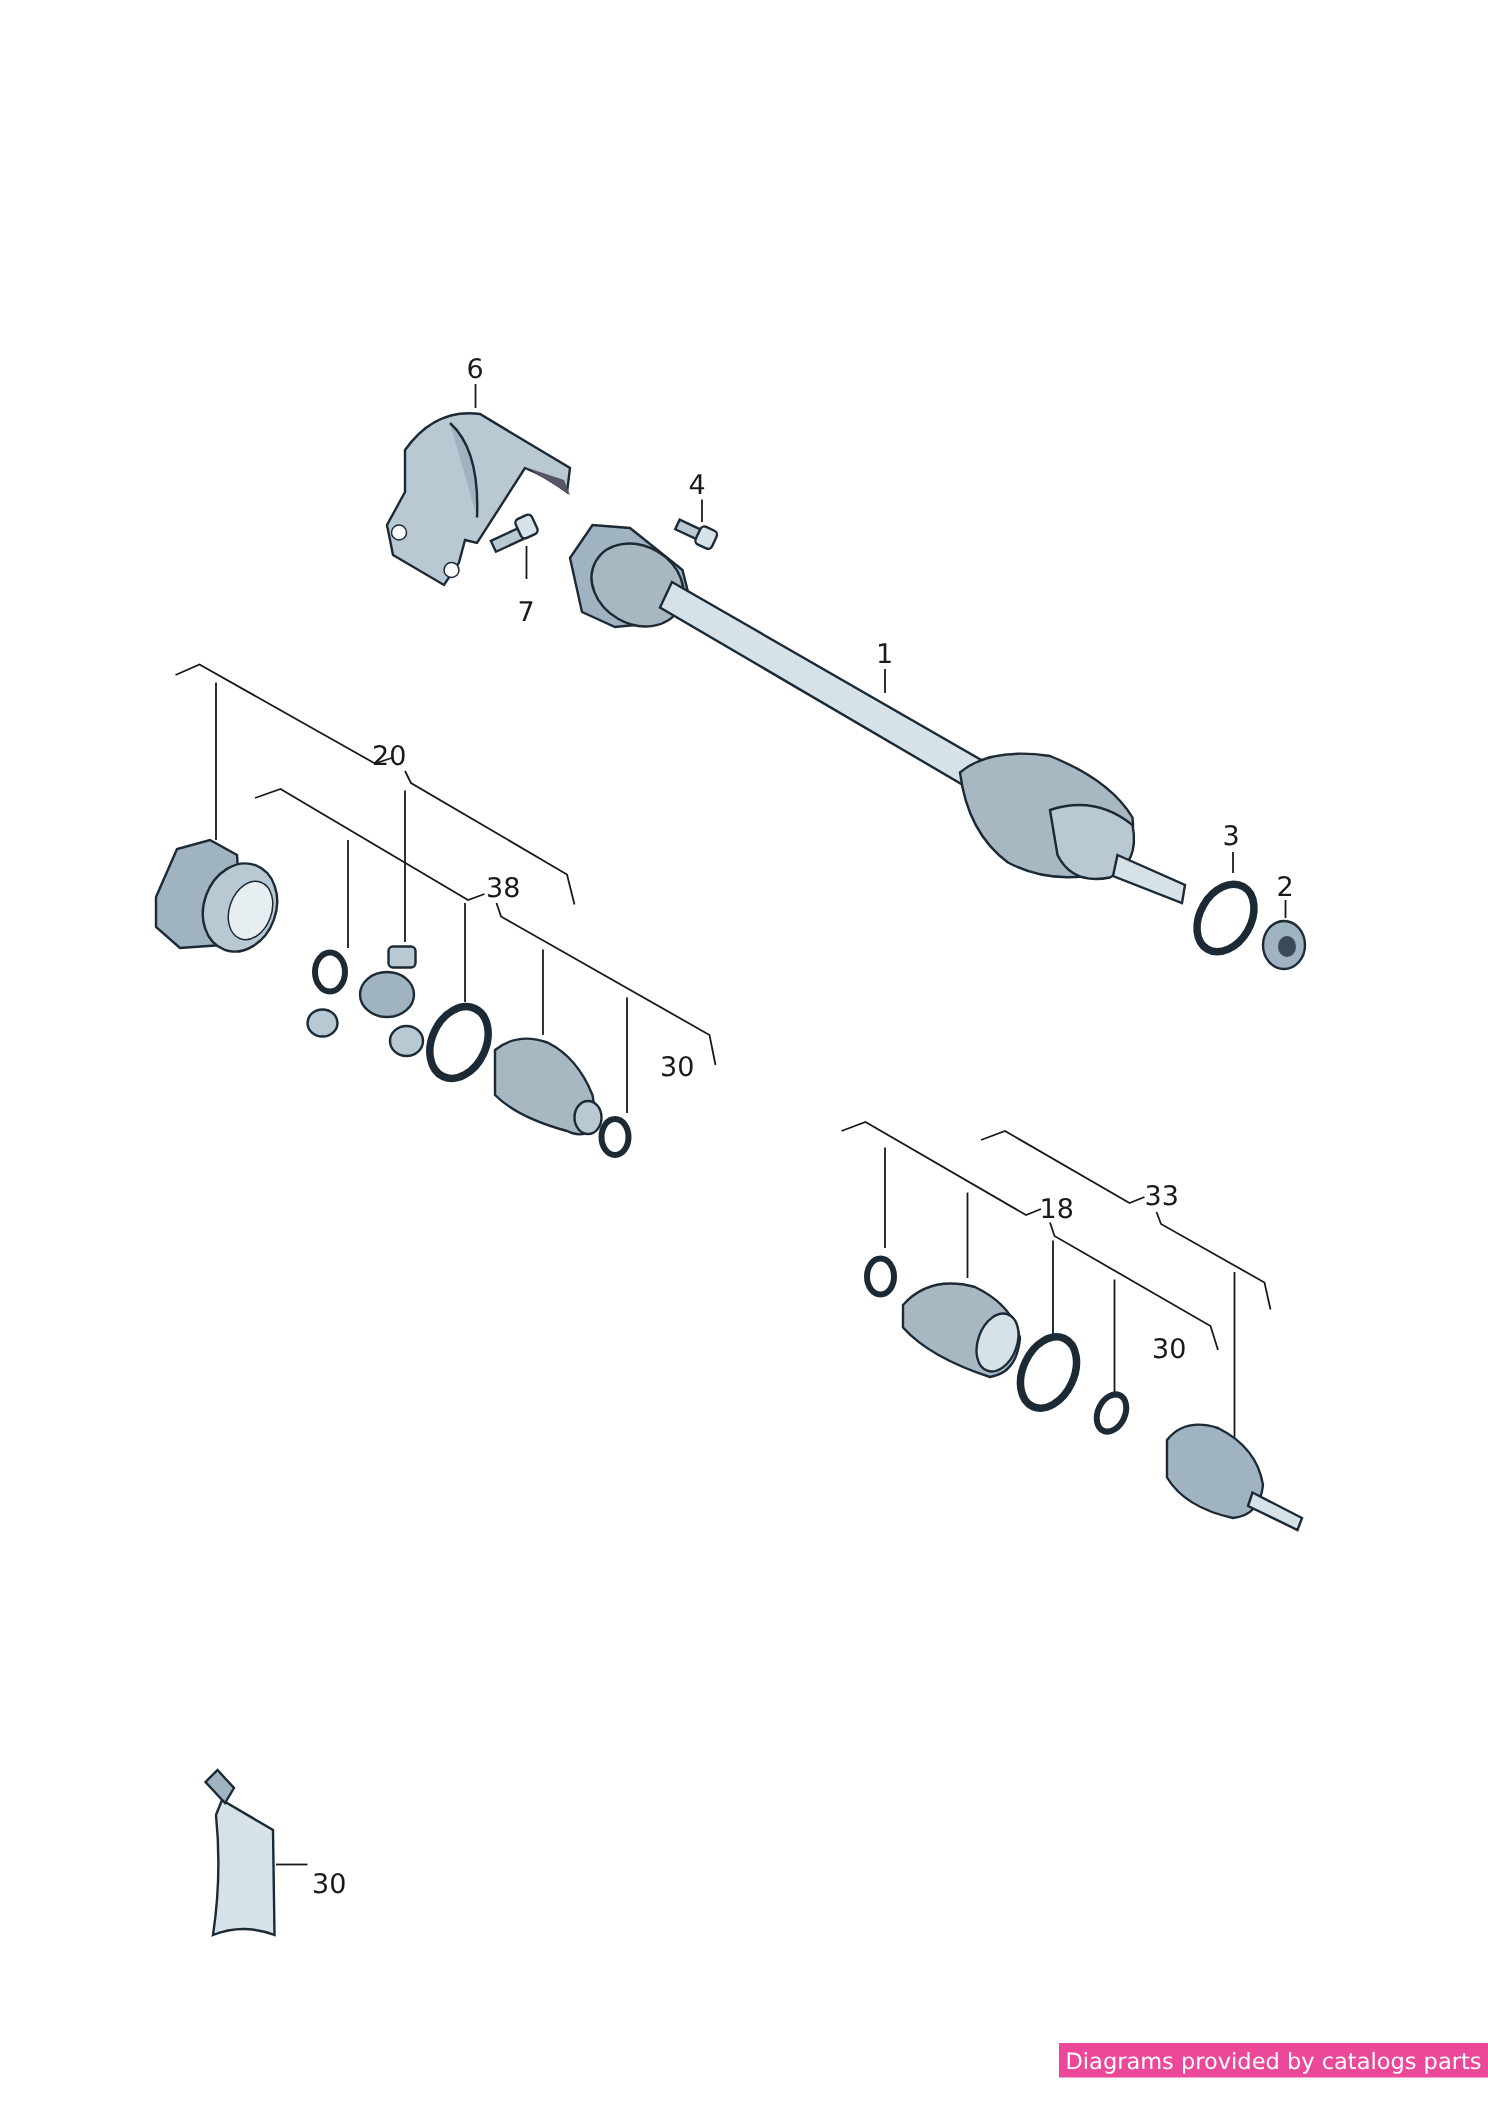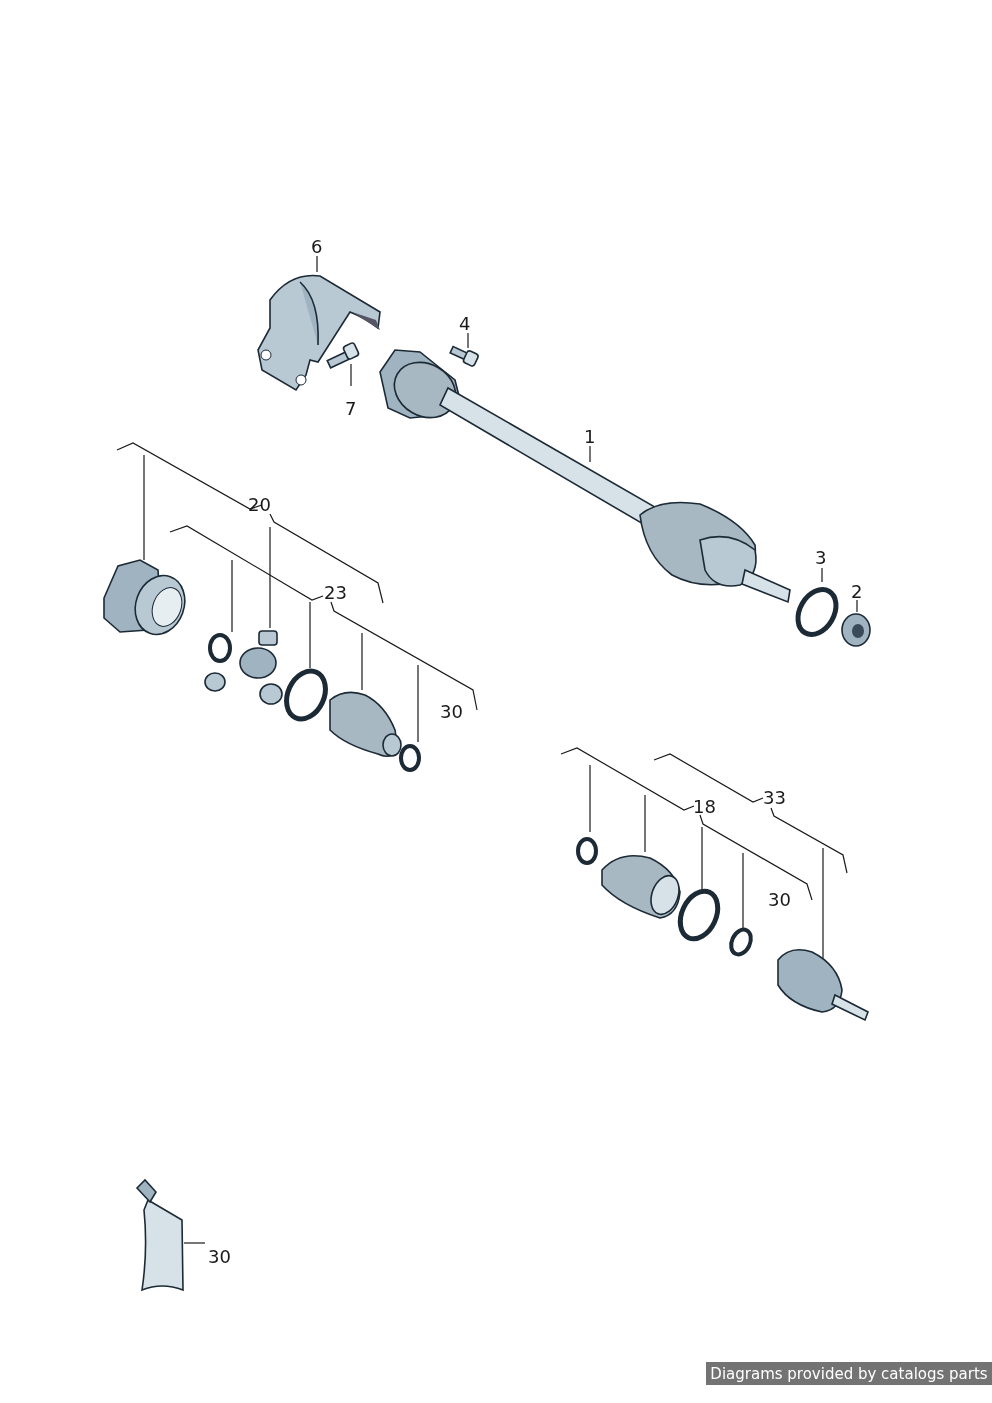--- a/index.html
+++ b/index.html
@@ -1,19 +1,19 @@
 <!DOCTYPE html>
 <html><head>
 <meta charset="utf-8">
 <style>
   html, body { margin:0; padding:0; background:#ffffff; }
   body { width:992px; height:1403px; position:relative; overflow:hidden; font-family:"DejaVu Sans", sans-serif; }
   #diagram { position:absolute; left:0; top:0; width:992px; height:1403px; }
   .callout { position:absolute; font-size:18px; color:#1a1a1a; line-height:1; }
-  .footer { position:absolute; left:706px; top:1362px; width:286px; height:23px; background:#737373; color:#fff;
+  .footer { position:absolute; left:706px; top:1362px; width:286px; height:23px; background:#ec4899; color:#fff;
             font-size:15px; display:flex; align-items:center; justify-content:center; }
   svg .lead { stroke:#1a1a1a; stroke-width:1.2; fill:none; }
   svg .part { stroke:#1c2a36; stroke-width:1.6; }
   .metal { fill:#b9c9d3; }
   .metal2 { fill:#9fb3c0; }
   .metal3 { fill:#d6e2e8; }
   .boot { fill:#a7b8c3; }
 </style>
 </head>
 <body>
@@ -129,20 +129,20 @@
   <line class="lead" x1="184" y1="1243" x2="205" y2="1243"></line>
 </svg>
 
 <div class="callout" style="left:311px;top:238px">6</div>
 <div class="callout" style="left:459px;top:315px">4</div>
 <div class="callout" style="left:345px;top:400px">7</div>
 <div class="callout" style="left:584px;top:428px">1</div>
 <div class="callout" style="left:815px;top:549px">3</div>
 <div class="callout" style="left:851px;top:583px">2</div>
 <div class="callout" style="left:248px;top:496px">20</div>
-<div class="callout" style="left:324px;top:584px">23</div>
+<div class="callout" style="left:324px;top:584px">38</div>
 <div class="callout" style="left:440px;top:703px">30</div>
 <div class="callout" style="left:693px;top:798px">18</div>
 <div class="callout" style="left:763px;top:789px">33</div>
 <div class="callout" style="left:768px;top:891px">30</div>
 <div class="callout" style="left:208px;top:1248px">30</div>
 
 <div class="footer">Diagrams provided by catalogs parts</div>
 
 </body></html>

